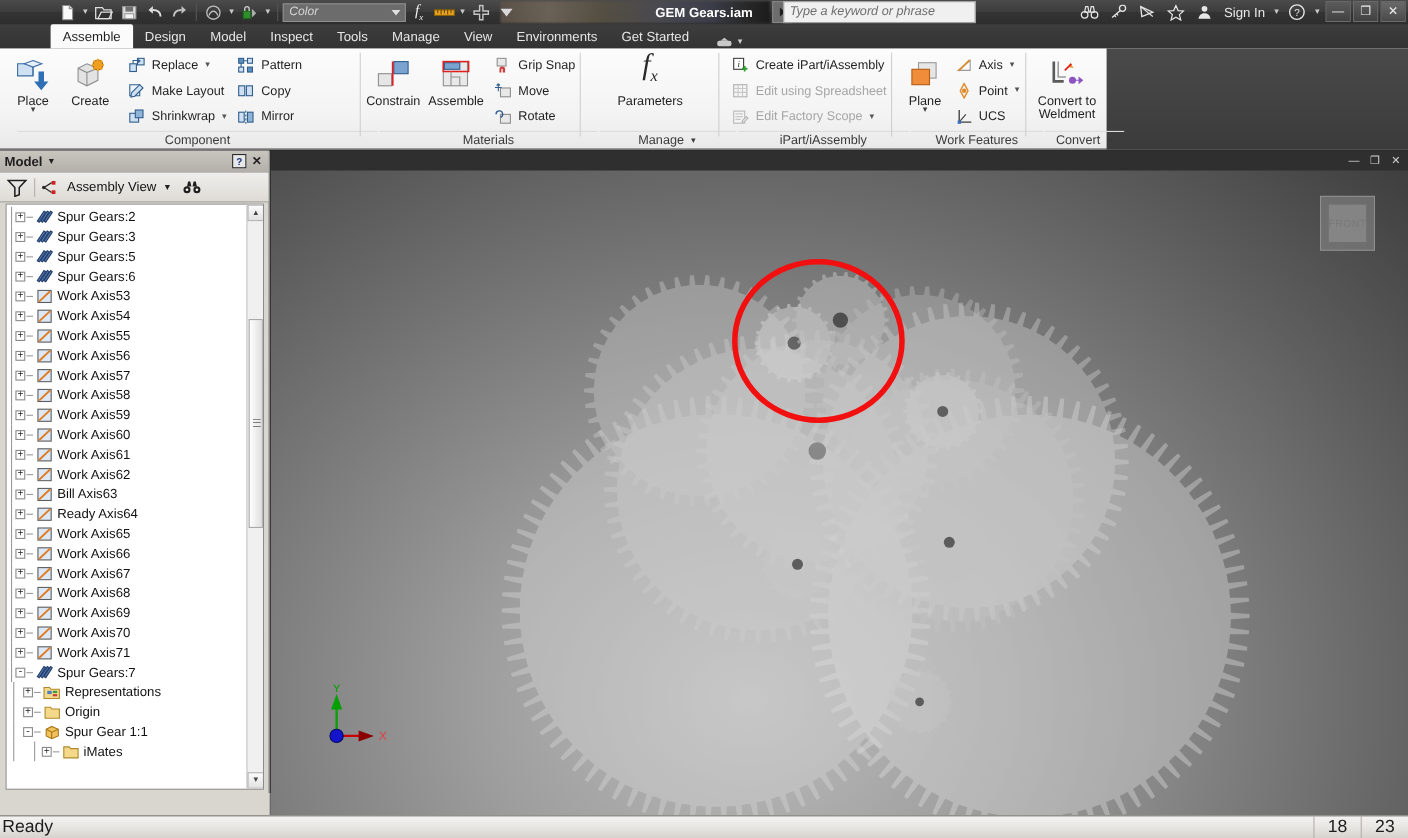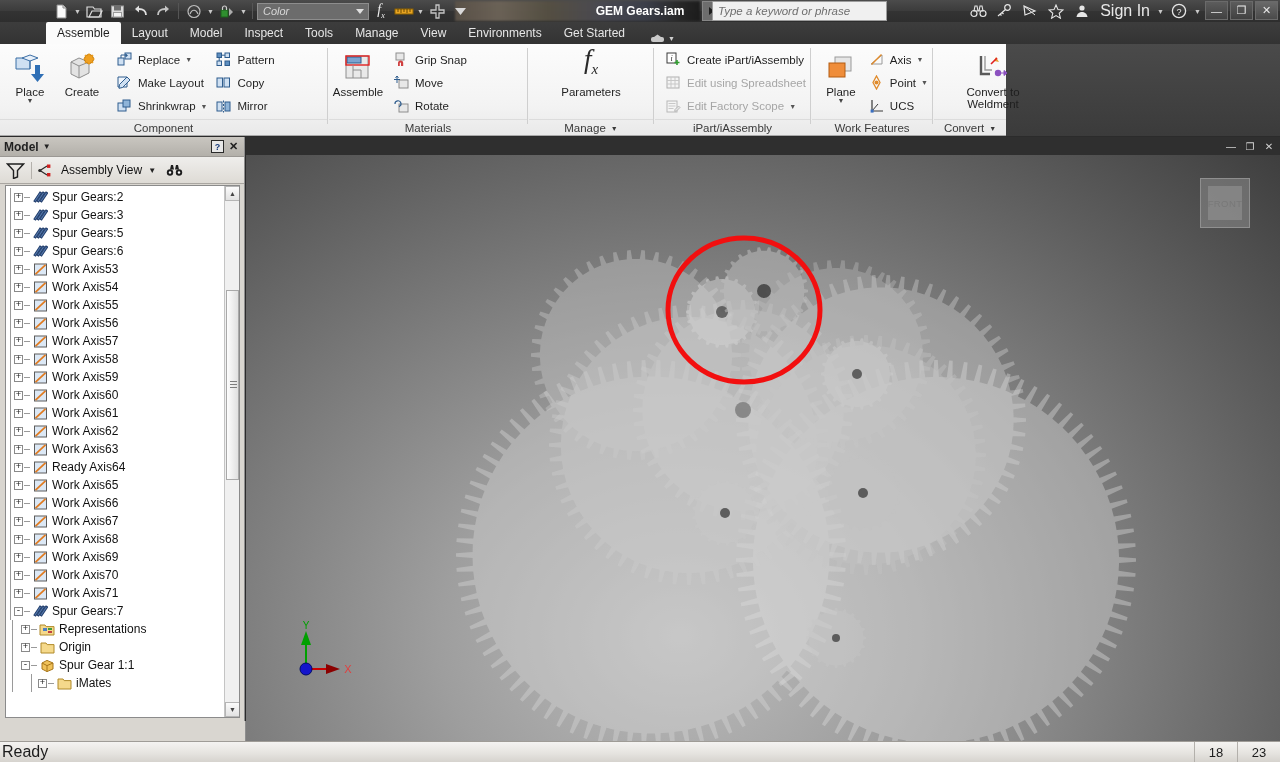--- a/index.html
+++ b/index.html
@@ -50,21 +50,21 @@
 
   .search-box {
     position:absolute; left:712px; top:1px; width:175px; height:20px;
     background:#f0f0f0; border:1px solid #9d9d9d;
     display:flex; align-items:center; padding-left:5px;
     color:#6f6f6f; font-style:italic; font-size:11.5px;
   }
   .tb-right { position:absolute; right:78px; top:1px; height:20px; display:flex;
               align-items:center; gap:2px; }
   .tb-icon{ width:24px;height:20px;display:flex;align-items:center;justify-content:center;color:#e2e2e2;}
-  .signin{ color:#e8e8e8; font-size:16px; padding:0 4px; }
+  .signin{ color:#e8e8e8; font-size:12px; padding:0 4px; }
   .wincontrols{ position:absolute; right:2px; top:1px; height:20px; display:flex; gap:2px; }
   .wc{ width:23px;height:19px; display:flex;align-items:center;justify-content:center;
        background:linear-gradient(180deg,#5c5c5c,#414141); border:1px solid #6a6a6a;
        color:#e8e8e8; font-size:11px; }
   .wc.close{ background:linear-gradient(180deg,#6a6a6a,#4a4a4a); }
 
   
   .ribbon-tabs {
     position:absolute; top:22px; left:0; width:1280px; height:22px;
     background:linear-gradient(180deg,#3d3d3d,#333333);
@@ -80,21 +80,21 @@
   .ribbon {
     position:absolute; top:44px; left:0; width:1280px; height:92px;
     background:linear-gradient(180deg,#fcfcfc 0%,#f3f3f3 68%,#e9e9e9 100%);
     border-bottom:1px solid #a8a8a8;
   }
   .ribbon-right-fill{ position:absolute; left:1006px; top:0; width:274px; height:92px;
     background:linear-gradient(180deg,#4a4a4a,#3b3b3b); }
   .panel { position:absolute; top:0; height:92px; }
   .panel-sep { position:absolute; top:4px; width:1px; height:76px; background:#cfcfcf; }
   .panel-label {
-    position:absolute; bottom:0px; left:0; width:100%; height:17px;
+    position:absolute; bottom:0px; left:16px; width:100%; height:17px;
     display:flex; align-items:center; justify-content:center;
     font-size:11.5px; color:#3a3a3a;
     border-top:1px solid #dcdcdc;
   }
   .panel-body{ position:absolute; top:2px; left:0; width:100%; height:72px; display:flex; }
 
   .bigbtn { width:52px; display:flex; flex-direction:column; align-items:center;
             padding-top:4px; color:#1f1f1f; font-size:11.5px; }
   .bigbtn .ico { height:34px; display:flex; align-items:flex-end; }
   .bigbtn .lbl { margin-top:2px; text-align:center; line-height:12px; }
@@ -190,21 +190,21 @@
   
   .statusbar{
     position:absolute; left:0; bottom:0; width:1280px; height:21px;
     background:linear-gradient(180deg,#f4f3f1 0%,#e6e4e0 55%,#d6d3ce 100%);
     border-top:1px solid #9f9c97;
     display:flex; align-items:center;
   }
   .status-text{ padding-left:2px; font-size:16px; color:#1c1c1c; }
   .sb-cells{ margin-left:auto; display:flex; height:21px; }
   .sb-cell{ width:43px; border-left:1px solid #b3b0ab; display:flex;
-            align-items:center; justify-content:center; font-size:13px; color:#1c1c1c; }
+            align-items:center; justify-content:center; font-size:16px; color:#1c1c1c; }
   .bottom-strip{ position:absolute; left:0; bottom:21px; width:246px; height:20px;
      background:#d9d6d0; border-right:1px solid #8e8e8e;}
 </style>
 </head>
 <body>
 
 <div class="titlebar">
 
   <div class="title-bg-blur"></div>
 
@@ -338,21 +338,21 @@
 
   <div class="wincontrols">
     <div class="wc">—</div>
     <div class="wc">❐</div>
     <div class="wc close">✕</div>
   </div>
 </div>
 
 <div class="ribbon-tabs">
   <div class="rtab active">Assemble</div>
-  <div class="rtab">Layout</div>
+  <div class="rtab">Design</div>
   <div class="rtab">Model</div>
   <div class="rtab">Inspect</div>
   <div class="rtab">Tools</div>
   <div class="rtab">Manage</div>
   <div class="rtab">View</div>
   <div class="rtab">Environments</div>
   <div class="rtab">Get Started</div>
   <div class="rtab-extra">
     <span>
       <svg width="15" height="11" viewBox="0 0 15 11">
@@ -464,20 +464,30 @@
     </div>
     <div class="panel-label">Component</div>
   </div>
   <div class="panel-sep" style="left:327px;"></div>
 
   <div class="panel" style="left:329px; width:198px;">
     <div class="panel-body">
       <div class="bigbtn" style="width:58px;">
         <div class="ico">
           <svg width="36" height="32" viewBox="0 0 36 32">
+            <rect x="4" y="15" width="12" height="11" fill="#e6e6e6" stroke="#8e8e8e"></rect>
+            <rect x="18" y="4" width="13" height="11" fill="#7ba3d0" stroke="#2f5d8e"></rect>
+            <path d="M17 4v22" stroke="#e02020" stroke-width="1.6"></path>
+          </svg>
+        </div>
+        <div class="lbl">Constrain</div>
+      </div>
+      <div class="bigbtn" style="width:58px;">
+        <div class="ico">
+          <svg width="36" height="32" viewBox="0 0 36 32">
             <rect x="6" y="4" width="22" height="22" fill="#e9e9e9" stroke="#8e8e8e"></rect>
             <rect x="7" y="5" width="14" height="6" fill="#7ba3d0" stroke="#2f5d8e"></rect>
             <rect x="6" y="4" width="23" height="9" fill="none" stroke="#e02020" stroke-width="1.4"></rect>
             <path d="M13 13v13M13 18h8v8" fill="none" stroke="#8e8e8e"></path>
           </svg>
         </div>
         <div class="lbl">Assemble</div>
       </div>
       <div class="smallcol" style="margin-left:2px;">
         <div class="smallbtn">
@@ -611,21 +621,21 @@
           </span>
           <span>UCS</span>
         </div>
       </div>
     </div>
     <div class="panel-label">Work Features</div>
   </div>
   <div class="panel-sep" style="left:932px;"></div>
 
   <div class="panel" style="left:934px; width:72px;">
-    <div class="panel-body" style="justify-content:center;margin-left:23px;">
+    <div class="panel-body" style="justify-content:center;">
       <div class="bigbtn" style="width:66px;">
         <div class="ico">
           <svg width="32" height="30" viewBox="0 0 32 30">
             <path d="M4 2v18h9" fill="none" stroke="#5a5a5a" stroke-width="2.4"></path>
             <path d="M8 2v14h7" fill="none" stroke="#9a9a9a" stroke-width="1.4"></path>
             <path d="M19 3l3 5-5-1z" fill="#e8a033"></path>
             <path d="M14 10l6-6" stroke="#e02020" stroke-width="1.6"></path>
             <circle cx="21" cy="19" r="3.2" fill="#8c52c0"></circle>
             <path d="M24 19h6M27 16.5l3 2.5-3 2.5z" fill="#8c52c0" stroke="#8c52c0"></path>
           </svg>
@@ -892,21 +902,21 @@
           <span class="vline" style="height:18px;"></span>
           <span style="width:3px;"></span>
           <span class="exp">+</span>
           <span class="dash"></span>
           <span class="ticon">
             <svg width="15" height="13" viewBox="0 0 15 13">
               <rect x="1.5" y="1" width="12" height="11" fill="#dce8f5" stroke="#5c5c5c"></rect>
               <path d="M2.5 11.2L12.5 1.8" stroke="#e07a1e" stroke-width="1.7"></path>
             </svg>
           </span>
-          <span>Work Axis63</span>
+          <span>Bill Axis63</span>
         </div>
         <div class="trow">
           <span style="width:4px;"></span>
           <span class="vline" style="height:18px;"></span>
           <span style="width:3px;"></span>
           <span class="exp">+</span>
           <span class="dash"></span>
           <span class="ticon">
             <svg width="15" height="13" viewBox="0 0 15 13">
               <rect x="1.5" y="1" width="12" height="11" fill="#dce8f5" stroke="#5c5c5c"></rect>

